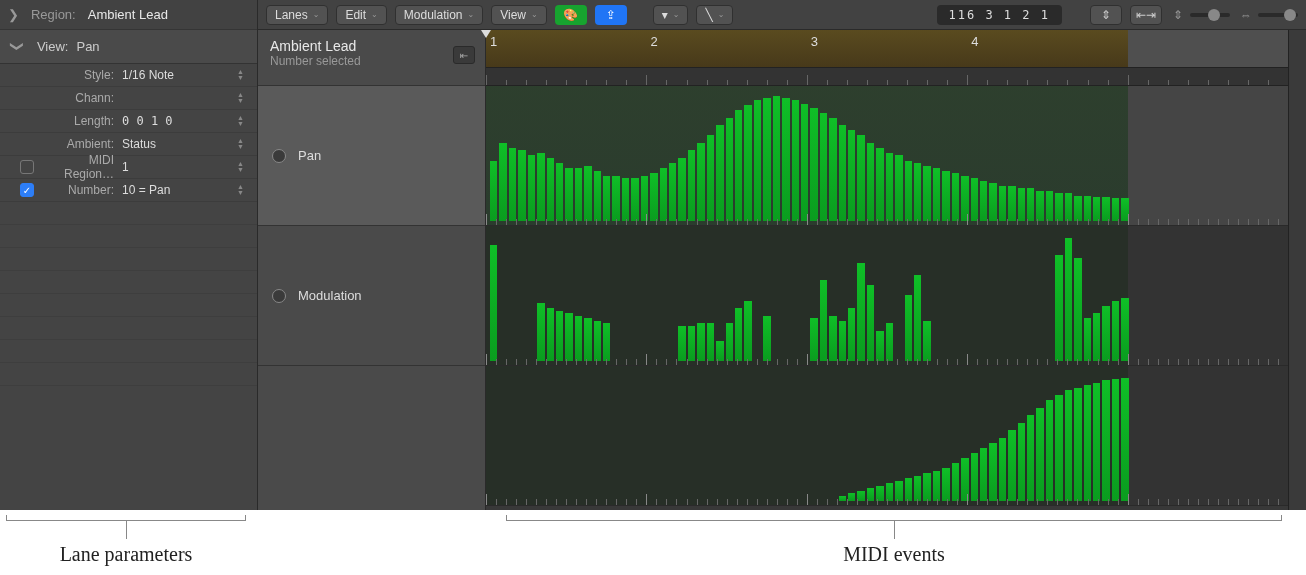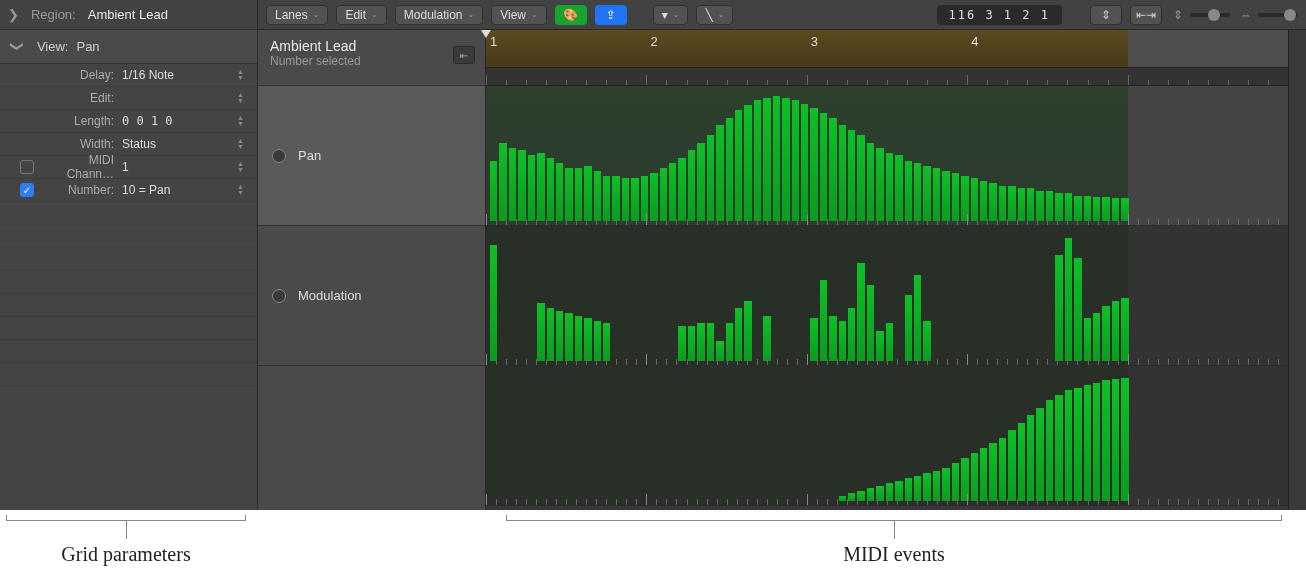--- a/index.html
+++ b/index.html
@@ -91,42 +91,42 @@
       <span class="label">Region:</span>
       <span class="value">Ambient Lead</span>
     </div>
     <div class="lane-heading">
       <span class="chev" style="transform: rotate(90deg); display:inline-block;">❯</span>
       <span class="label">View:</span>
       <span class="value">Pan</span>
     </div>
     <div class="params">
       <div class="param-row">
-        <div class="param-label">Delay:</div>
+        <div class="param-label">Style:</div>
         <div class="param-value">1/16 Note</div>
         <div class="stepper">▲<br>▼</div>
       </div>
       <div class="param-row">
-        <div class="param-label">Edit:</div>
+        <div class="param-label">Chann:</div>
         <div class="param-value"></div>
         <div class="stepper">▲<br>▼</div>
       </div>
       <div class="param-row">
         <div class="param-label">Length:</div>
         <div class="param-value" style="font-family:monospace;">0  0  1     0</div>
         <div class="stepper">▲<br>▼</div>
       </div>
       <div class="param-row">
-        <div class="param-label">Width:</div>
+        <div class="param-label">Ambient:</div>
         <div class="param-value">Status</div>
         <div class="stepper">▲<br>▼</div>
       </div>
       <div class="param-row">
         <div class="cb"></div>
-        <div class="param-label" style="width:84px;">MIDI Chann…</div>
+        <div class="param-label" style="width:84px;">MIDI Region…</div>
         <div class="param-value">1</div>
         <div class="stepper">▲<br>▼</div>
       </div>
       <div class="param-row">
         <div class="cb checked">✓</div>
         <div class="param-label" style="width:84px;">Number:</div>
         <div class="param-value">10 = Pan</div>
         <div class="stepper">▲<br>▼</div>
       </div>
     </div>
@@ -737,20 +737,20 @@
           </div>
         <div class="ruler-end"></div>
       </div>
     </div>
   </div>
 </div>
 
 <div class="callouts">
   <div class="callout" style="flex:0 0 240px; margin-left:6px;">
     <div class="stem"></div>
-    <div class="text">Grid parameters</div>
+    <div class="text">Lane parameters</div>
   </div>
   <div style="width:240px"></div>
   <div class="callout" style="flex:1; margin-right:24px;">
     <div class="stem"></div>
     <div class="text">MIDI events</div>
   </div>
 </div>
 
 </body></html>

